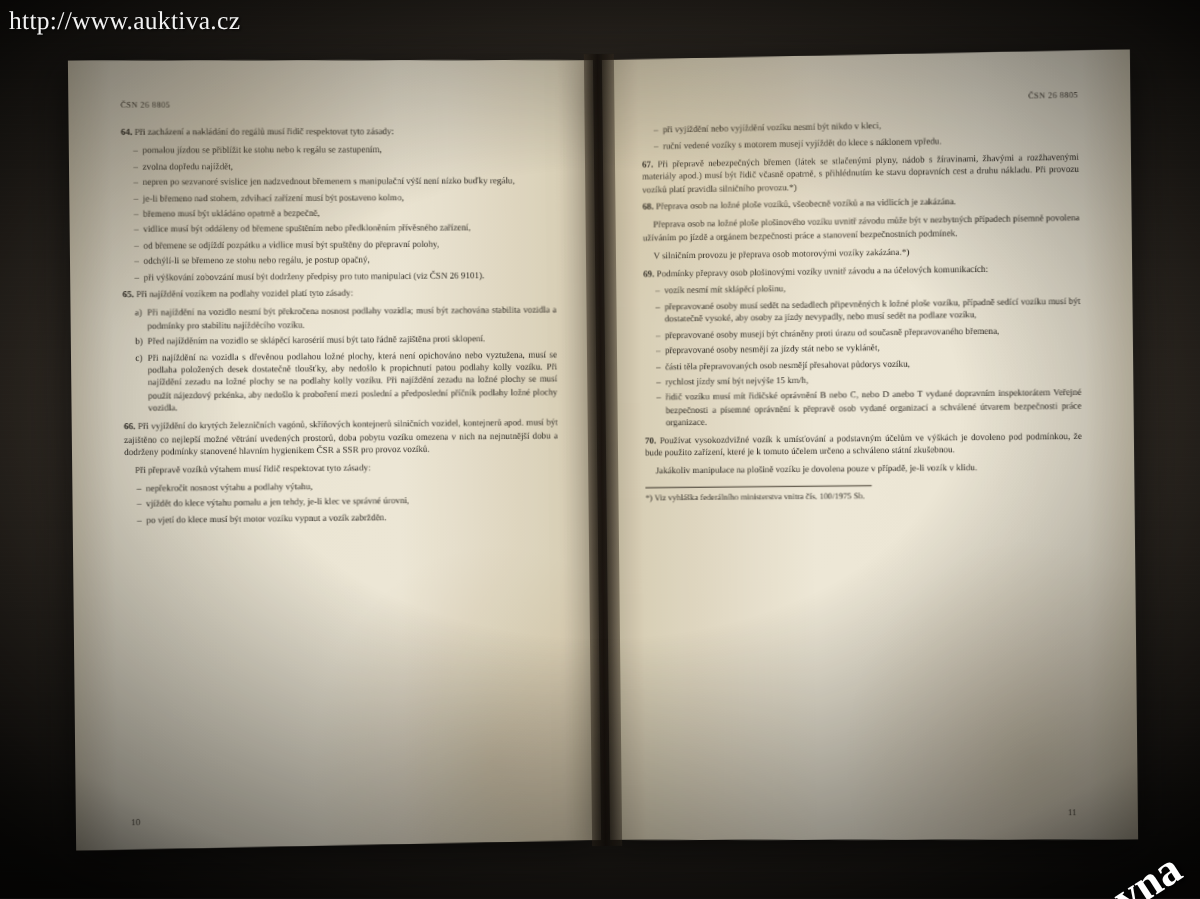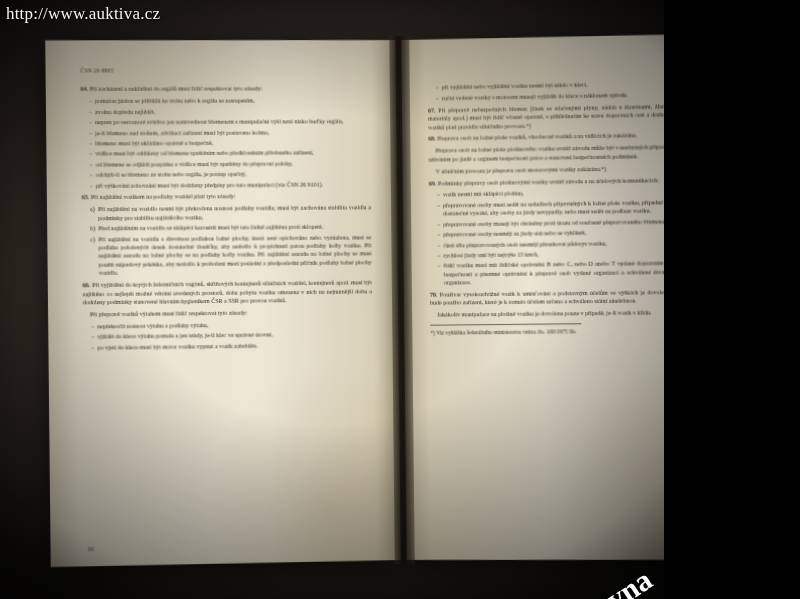--- a/index.html
+++ b/index.html
@@ -8,21 +8,21 @@
     background: #000;
   }
   body {
     width: 800px;
     height: 599px;
     overflow: hidden;
     font-family: "Liberation Serif", serif;
   }
   #scene {
     position: relative;
-    width: 664px;
+    width: 800px;
     height: 599px;
     background: #2b2b2b;
     overflow: hidden;
   }
 
   
   .backdrop {
     position: absolute;
     inset: 0;
     background:

